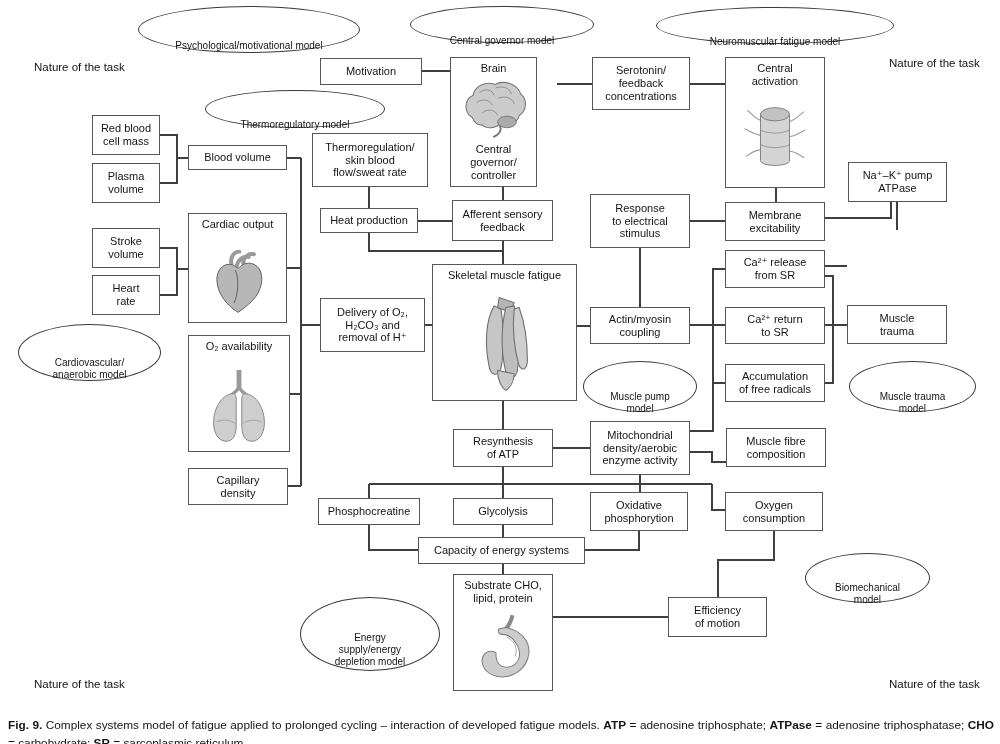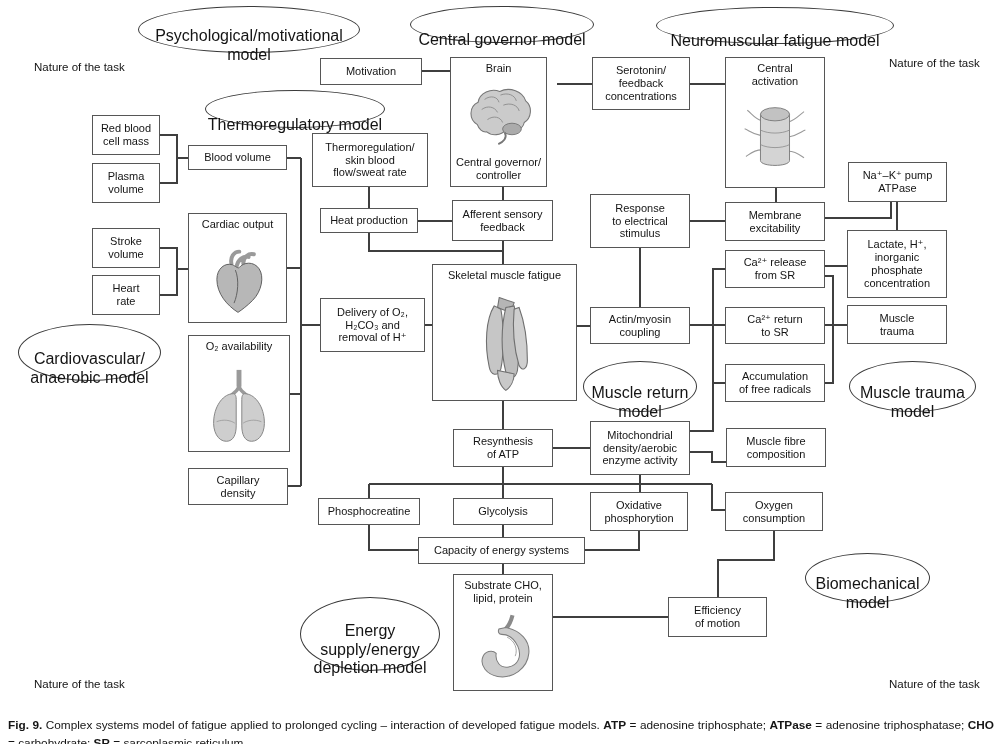--- a/index.html
+++ b/index.html
@@ -7,21 +7,21 @@
           font-family:"Liberation Sans","DejaVu Sans",sans-serif;}
   svg.wires{position:absolute;left:0;top:0;}
   .box{position:absolute;background:#fff;border:1.4px solid #565656;display:flex;
        align-items:center;justify-content:center;text-align:center;box-sizing:border-box;z-index:2;}
   .lbl{white-space:pre-line;font-size:11px;line-height:1.18;color:#141414;}
   .pic{flex-direction:column;justify-content:space-between;padding:4px 2px;}
   .pic .art{flex:0 0 auto;}
   .ellipse{position:absolute;background:#fff;border:1.3px solid #3a3a3a;border-radius:50%;
            display:flex;align-items:center;justify-content:center;text-align:center;
            box-sizing:border-box;z-index:2;}
-  .ellipse .lbl{font-size:16px;margin-top:32px;}
+  .ellipse .lbl{font-size:10px;margin-top:32px;}
   .corner{position:absolute;font-size:11.5px;color:#141414;z-index:2;padding-left:16px;}
   .caption{position:absolute;left:8px;top:700px;width:986px;font-size:11.8px;line-height:1.55;
            color:#151515;text-align:justify;z-index:2;margin-top:16px;}
   .caption b{font-weight:bold;}
 </style>
 </head>
 <body>
 
 <div class="canvas">
 
@@ -78,21 +78,21 @@
     <span class="lbl">Neuromuscular fatigue model</span>
     </div>
   <div class="ellipse" style="left:205px;top:90px;width:180px;height:38px">
     <span class="lbl">Thermoregulatory model</span>
     </div>
   <div class="ellipse" style="left:18px;top:324px;width:143px;height:57px">
     <span class="lbl">Cardiovascular/
 anaerobic model</span>
     </div>
   <div class="ellipse" style="left:583px;top:361px;width:114px;height:51px">
-    <span class="lbl">Muscle return
+    <span class="lbl">Muscle pump
 model</span>
     </div>
   <div class="ellipse" style="left:849px;top:361px;width:127px;height:51px">
     <span class="lbl">Muscle trauma
 model</span>
     </div>
   <div class="ellipse" style="left:300px;top:597px;width:140px;height:74px">
     <span class="lbl">Energy
 supply/energy
 depletion model</span>
@@ -139,26 +139,20 @@
     </div>
   <div class="box" style="left:590px;top:194px;width:100px;height:54px">
     <span class="lbl">Response
 to electrical
 stimulus</span>
     </div>
   <div class="box" style="left:725px;top:202px;width:100px;height:39px">
     <span class="lbl">Membrane
 excitability</span>
     </div>
-  <div class="box" style="left:847px;top:230px;width:100px;height:68px">
-    <span class="lbl">Lactate, H⁺,
-inorganic
-phosphate
-concentration</span>
-    </div>
   <div class="box" style="left:92px;top:228px;width:68px;height:40px">
     <span class="lbl">Stroke
 volume</span>
     </div>
   <div class="box" style="left:92px;top:275px;width:68px;height:40px">
     <span class="lbl">Heart
 rate</span>
     </div>
   <div class="box" style="left:320px;top:298px;width:105px;height:54px">
     <span class="lbl">Delivery of O₂,
@@ -217,21 +211,21 @@
 consumption</span>
     </div>
   <div class="box" style="left:418px;top:537px;width:167px;height:27px">
     <span class="lbl">Capacity of energy systems</span>
     </div>
   <div class="box" style="left:668px;top:597px;width:99px;height:40px">
     <span class="lbl">Efficiency
 of motion</span>
     </div>
 
-  <div class="box pic" style="left:450px;top:57px;width:97px;height:130px">
+  <div class="box pic" style="left:450px;top:57px;width:87px;height:130px">
     <span class="lbl">Brain</span>
     <svg class="art" width="76" height="62" viewBox="0 0 100 86">
       <path d="M20,55 C8,48 8,30 21,24 C23,11 39,4 51,9 C65,2 83,9 87,22 C97,30 95,46 85,52 C83,62 70,68 59,63 C53,70 40,71 33,65 C27,66 22,61 20,55 Z" fill="#cbcbcb" stroke="#777777" stroke-width="1.5"></path>
       <ellipse cx="68" cy="61" rx="13" ry="8" fill="#ababab" stroke="#6f6f6f" stroke-width="1.2"></ellipse>
       <path d="M58,66 C62,73 56,79 49,82" fill="none" stroke="#777777" stroke-width="2.6"></path>
       <path d="M30,20 C38,14 48,16 50,24 M52,14 C62,10 72,14 74,22 M26,34 C34,28 44,30 48,38 M56,28 C66,24 76,28 78,36 M34,48 C42,42 52,44 55,52" fill="none" stroke="#8d8d8d" stroke-width="1.3"></path>
     </svg>
     <span class="lbl">Central governor/
 controller</span>
   </div>

